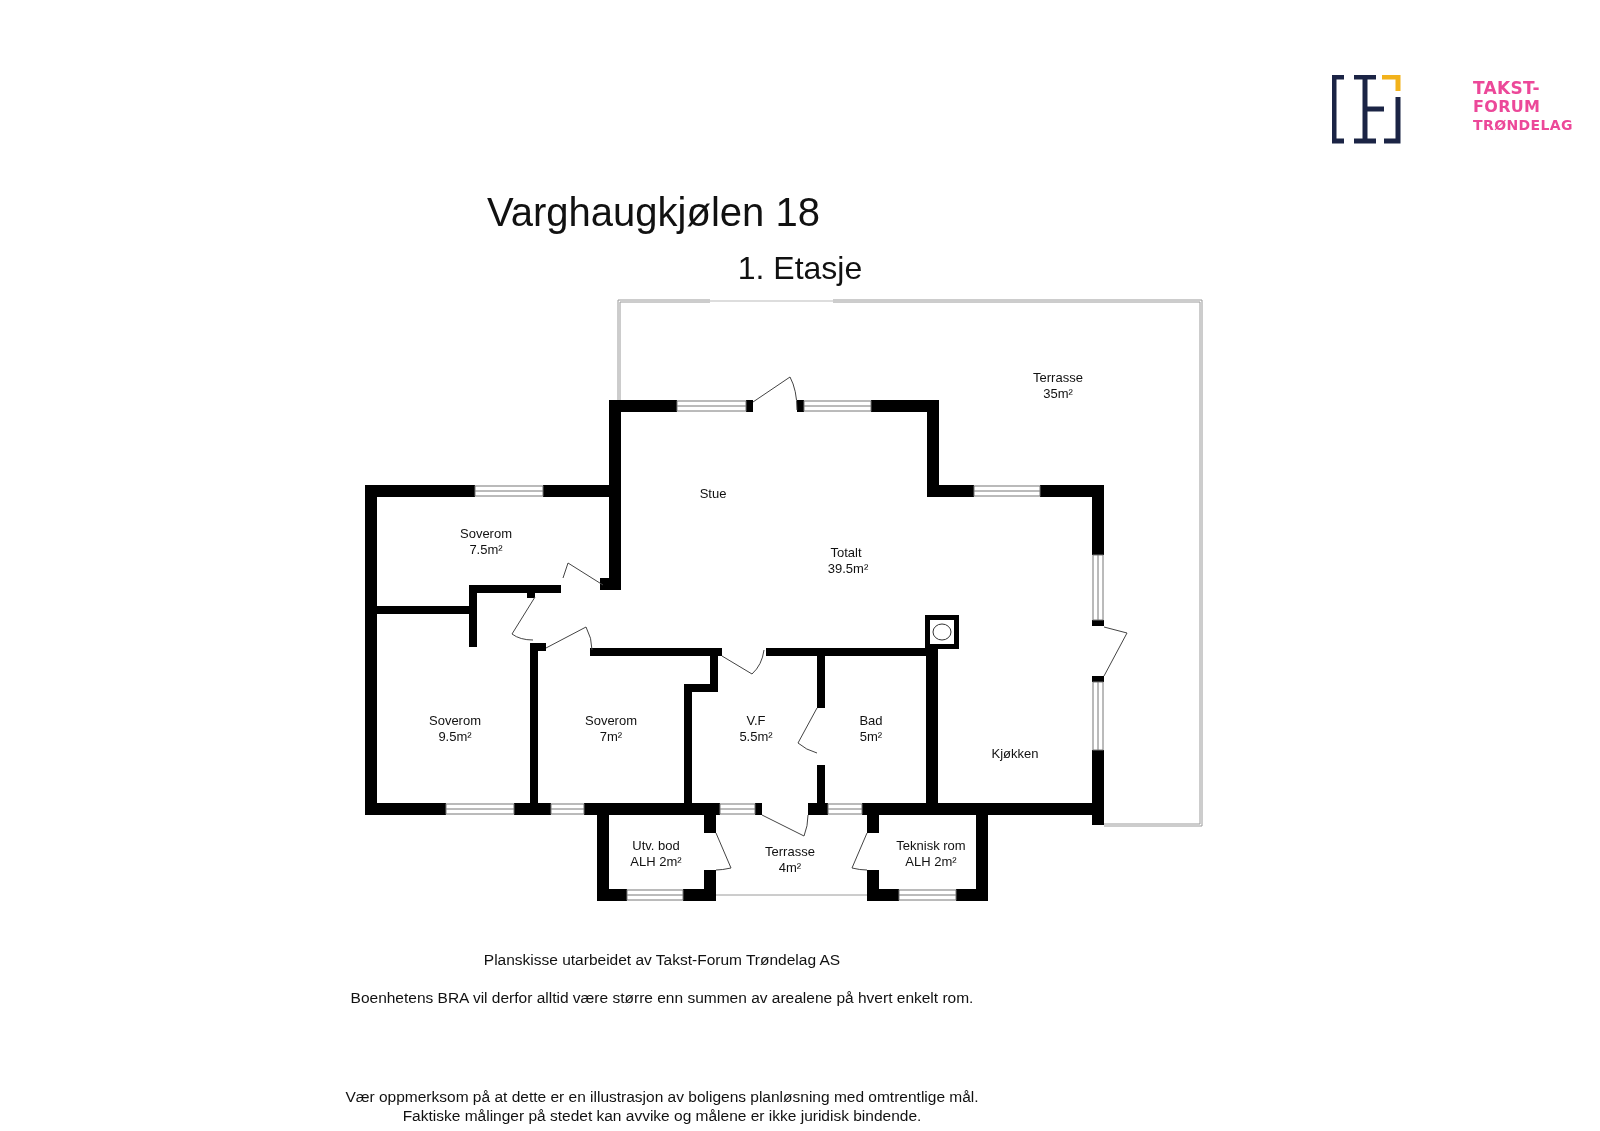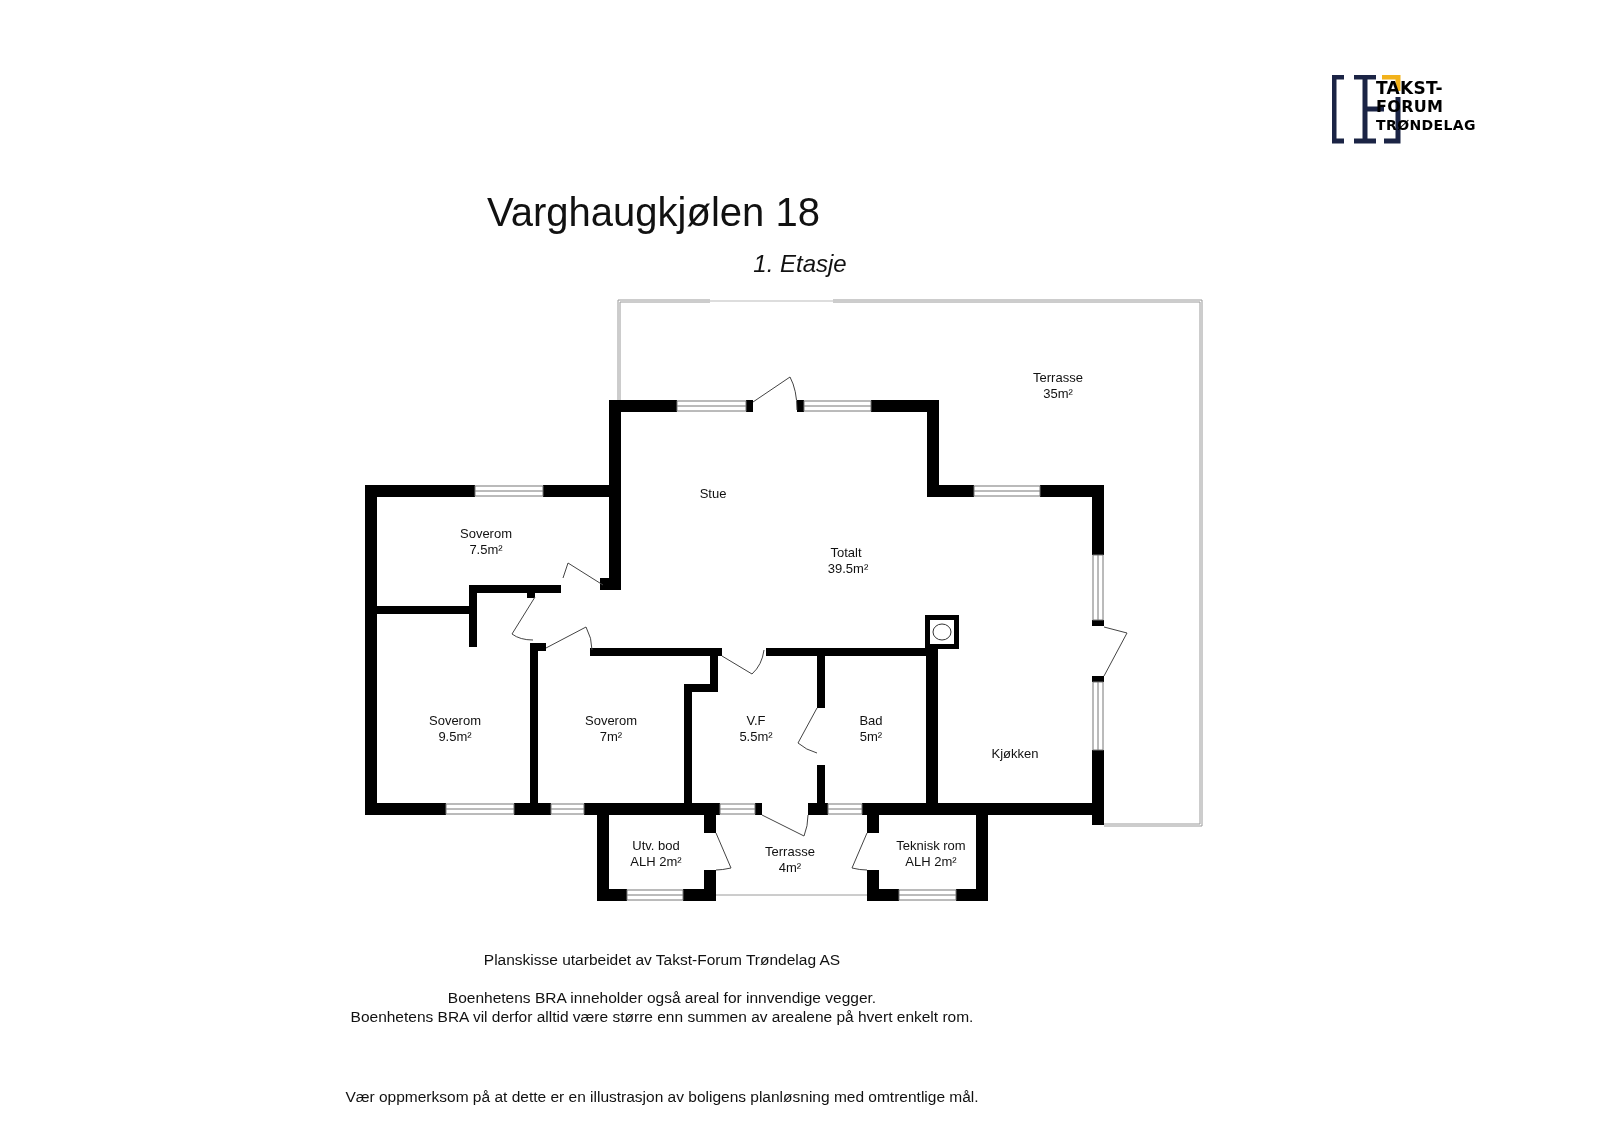--- a/index.html
+++ b/index.html
@@ -1,23 +1,23 @@
 <!DOCTYPE html>
 <html><head>
 <meta charset="utf-8">
 <style>
   html, body { margin: 0; padding: 0; background: #ffffff; }
   body { width: 1600px; height: 1131px; position: relative; overflow: hidden; font-family: "Liberation Sans", sans-serif; color: #111; }
   .logo { position: absolute; left: 1365px; top: 75px; width: 170px; height: 70px; }
-  .logo-text { position: absolute; left: 1376px; top: 80px; font-family: "DejaVu Sans", sans-serif; font-weight: bold; color: #000000; line-height: 1; }
+  .logo-text { position: absolute; left: 1473px; top: 80px; font-family: "DejaVu Sans", sans-serif; font-weight: bold; color: #ec4899; line-height: 1; }
   .logo-l1 { font-size: 17px; letter-spacing: 0.3px; }
   .logo-l2 { font-size: 16px; margin-top: 2px; letter-spacing: 0.3px; }
   .logo-l3 { font-size: 14px; margin-top: 3px; letter-spacing: 0.4px; }
   .title { position: absolute; left: 0; width: 1307px; text-align: center; top: 190px; font-size: 40px; font-weight: normal; }
-  .subtitle { position: absolute; left: 0; width: 1600px; text-align: center; top: 250px; font-size: 24px; font-style: italic; }
+  .subtitle { position: absolute; left: 0; width: 1600px; text-align: center; top: 250px; font-size: 32px; }
   svg.plan { position: absolute; left: 0; top: 0; }
   .room-label { font-family: "Liberation Sans", sans-serif; font-size: 13px; fill: #111; text-anchor: middle; }
   .footer { position: absolute; left: 0; width: 1324px; text-align: center; font-size: 15.5px; line-height: 19px; }
   .f1 { top: 950px; }
   .f2 { top: 988px; }
   .f3 { top: 1043px; margin-top: 44px; }
 </style>
 </head>
 <body>
 
@@ -196,18 +196,18 @@
 
     <text class="room-label" x="931" y="850">Teknisk rom</text>
     <text class="room-label" x="931" y="866">ALH 2m²</text>
   </g>
 </svg>
 
 <div class="footer f1">
   <div>Planskisse utarbeidet av Takst-Forum Trøndelag AS</div>
 </div>
 <div class="footer f2">
-  <div>Boenhetens BRA inneholder også areal for innvendige vegger.</div>
   <div>Boenhetens BRA vil derfor alltid være større enn summen av arealene på hvert enkelt rom.</div>
 </div>
 <div class="footer f3">
   <div>Vær oppmerksom på at dette er en illustrasjon av boligens planløsning med omtrentlige mål.</div>
+  <div>Faktiske målinger på stedet kan avvike og målene er ikke juridisk bindende.</div>
 </div>
 
 </body></html>

